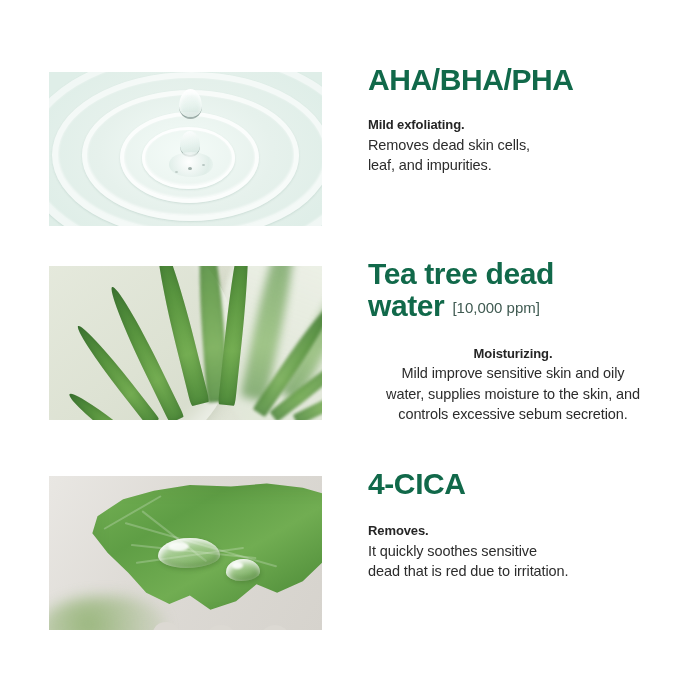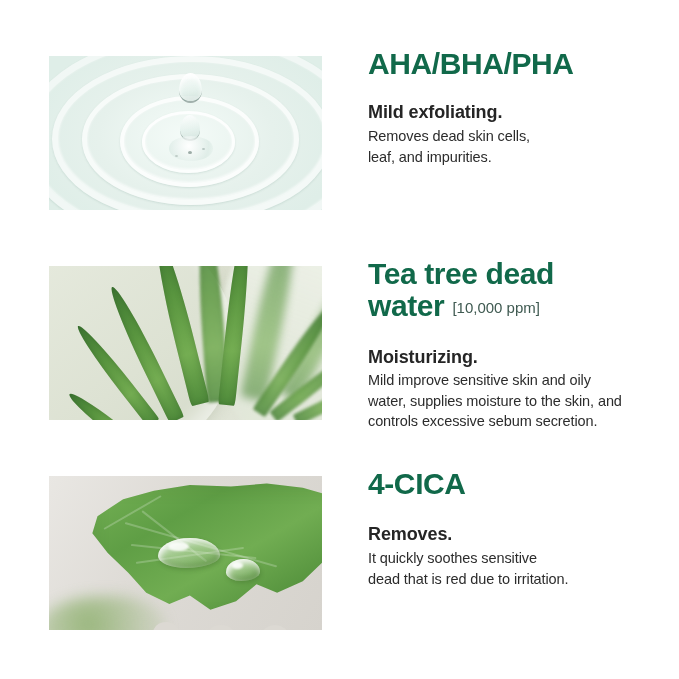--- a/index.html
+++ b/index.html
@@ -62,47 +62,47 @@
     font-weight: normal;
     letter-spacing: 0;
     color: #3f5a51;
     margin-left: 8px;
     position: relative;
     top: -3px;
     text-align: right;
   }
 
   .feature-lede {
-    font-size: 18px;
+    font-size: 13px;
     font-weight: bold;
     color: #252525;
     margin: 0;
     line-height: 1.42;
     letter-spacing: -0.1px;
   }
 
   .feature-desc {
     font-size: 14.5px;
     font-weight: normal;
     color: #2c2c2c;
     margin: 0;
     line-height: 1.42;
     letter-spacing: -0.1px;
   }
 
   
-  #row-aha   { top: 0; height: 225px; }
+  #row-aha   { top: 16px; height: 225px; }
   #row-aha   .feature-media { top: 56px; }
   #row-aha   .feature-text  { top: 48px; }
   #row-aha   .feature-body  { margin-top: 20px; }
 
   #row-tea   { top: 0; height: 225px; }
   #row-tea   .feature-media { top: 266px; }
   #row-tea   .feature-text  { top: 258px; }
-  #row-tea   .feature-body  { margin-top: 22px; }
+  #row-tea   .feature-body  { margin-top: 22px; text-align: center; }
 
   #row-cica  { top: 0; height: 225px; }
   #row-cica  .feature-media { top: 476px; }
   #row-cica  .feature-text  { top: 468px; }
   #row-cica  .feature-body  { margin-top: 22px; }
 
   
   .img-water {
     position: absolute;
     inset: 0;

